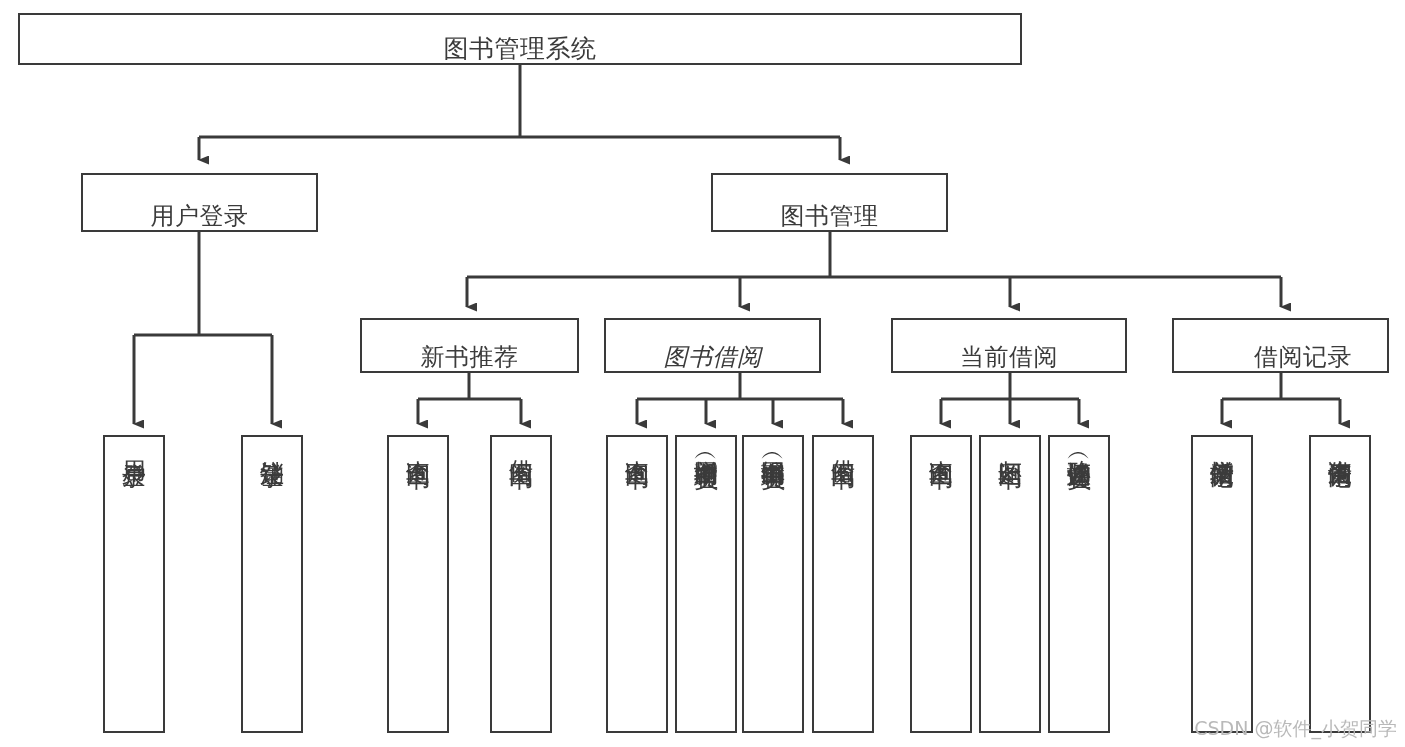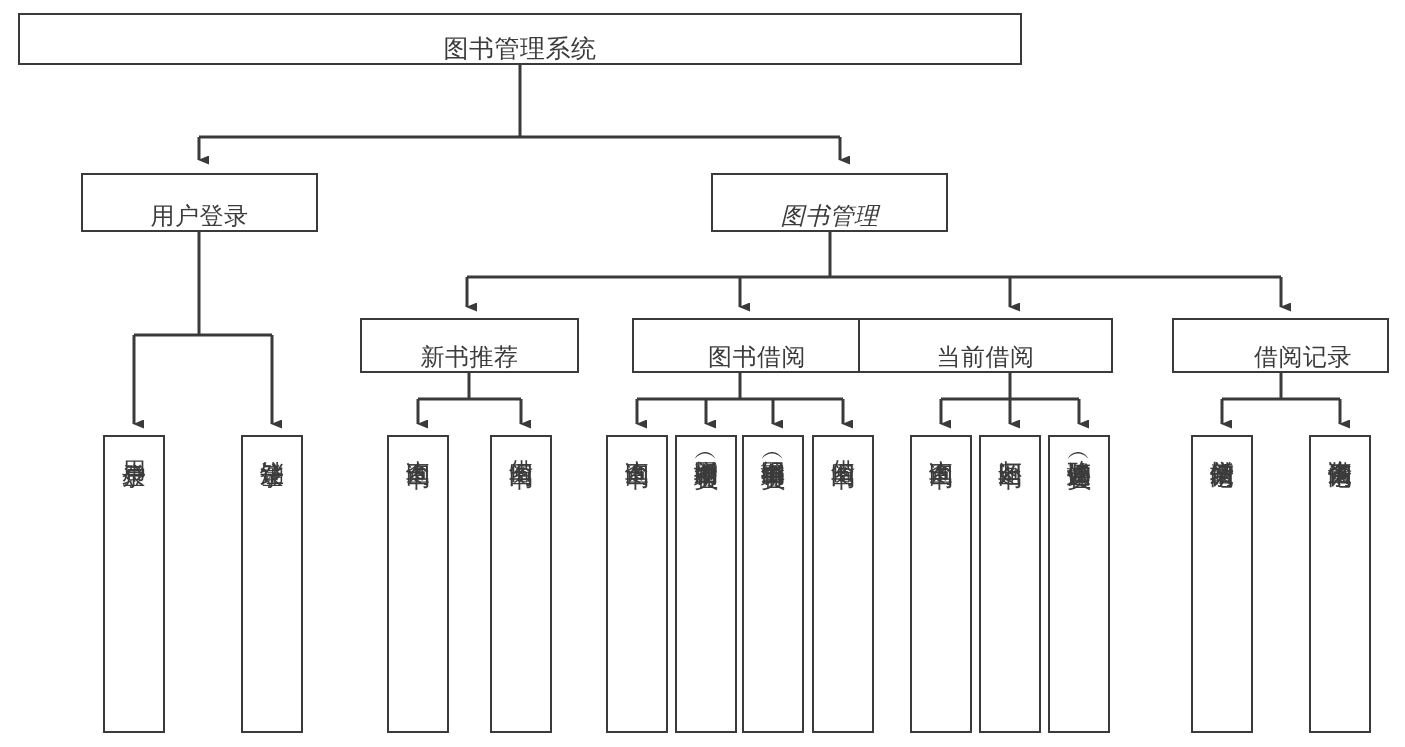--- a/index.html
+++ b/index.html
@@ -148,33 +148,33 @@
   </svg>
 
   <div class="node root" style="left:18px; top:13px; width:1004px; height:52px;">
     <span class="node-label">图书管理系统</span>
   </div>
 
   <div class="node level1" style="left:81px; top:173px; width:237px; height:59px;">
     <span class="node-label">用户登录</span>
   </div>
 
-  <div class="node level1" style="left:711px; top:173px; width:237px; height:59px;font-style:italic;">
+  <div class="node level1" style="left:711px; top:173px; width:237px; height:59px;">
     <span class="node-label">图书管理</span>
   </div>
 
   <div class="node level2" style="left:360px; top:318px; width:219px; height:55px;">
     <span class="node-label">新书推荐</span>
   </div>
 
-  <div class="node level2" style="left:632px; top:318px; width:250px; height:55px;">
+  <div class="node level2" style="left:604px; top:318px; width:217px; height:55px;font-style:italic;">
     <span class="node-label">图书借阅</span>
   </div>
 
-  <div class="node level2" style="left:858px; top:318px; width:255px; height:55px;">
+  <div class="node level2" style="left:891px; top:318px; width:236px; height:55px;">
     <span class="node-label">当前借阅</span>
   </div>
 
   <div class="node level2" style="left:1172px; top:318px; width:217px; height:55px;padding-left:45px;">
     <span class="node-label">借阅记录</span>
   </div>
 
   <div class="node leaf" style="left:103px; top:435px; width:62px; height:298px;">
     <span class="node-label">用户登录</span>
   </div>
@@ -220,14 +220,15 @@
   </div>
 
   <div class="node leaf tall-text" style="left:1191px; top:435px; width:62px; height:298px;">
     <span class="node-label">新增借阅记录</span>
   </div>
 
   <div class="node leaf tall-text" style="left:1309px; top:435px; width:62px; height:298px;">
     <span class="node-label">查询借阅记录</span>
   </div>
 
+  <div id="watermark">CSDN @软件_小贺同学</div>
 
 </div>
 
 </body></html>

